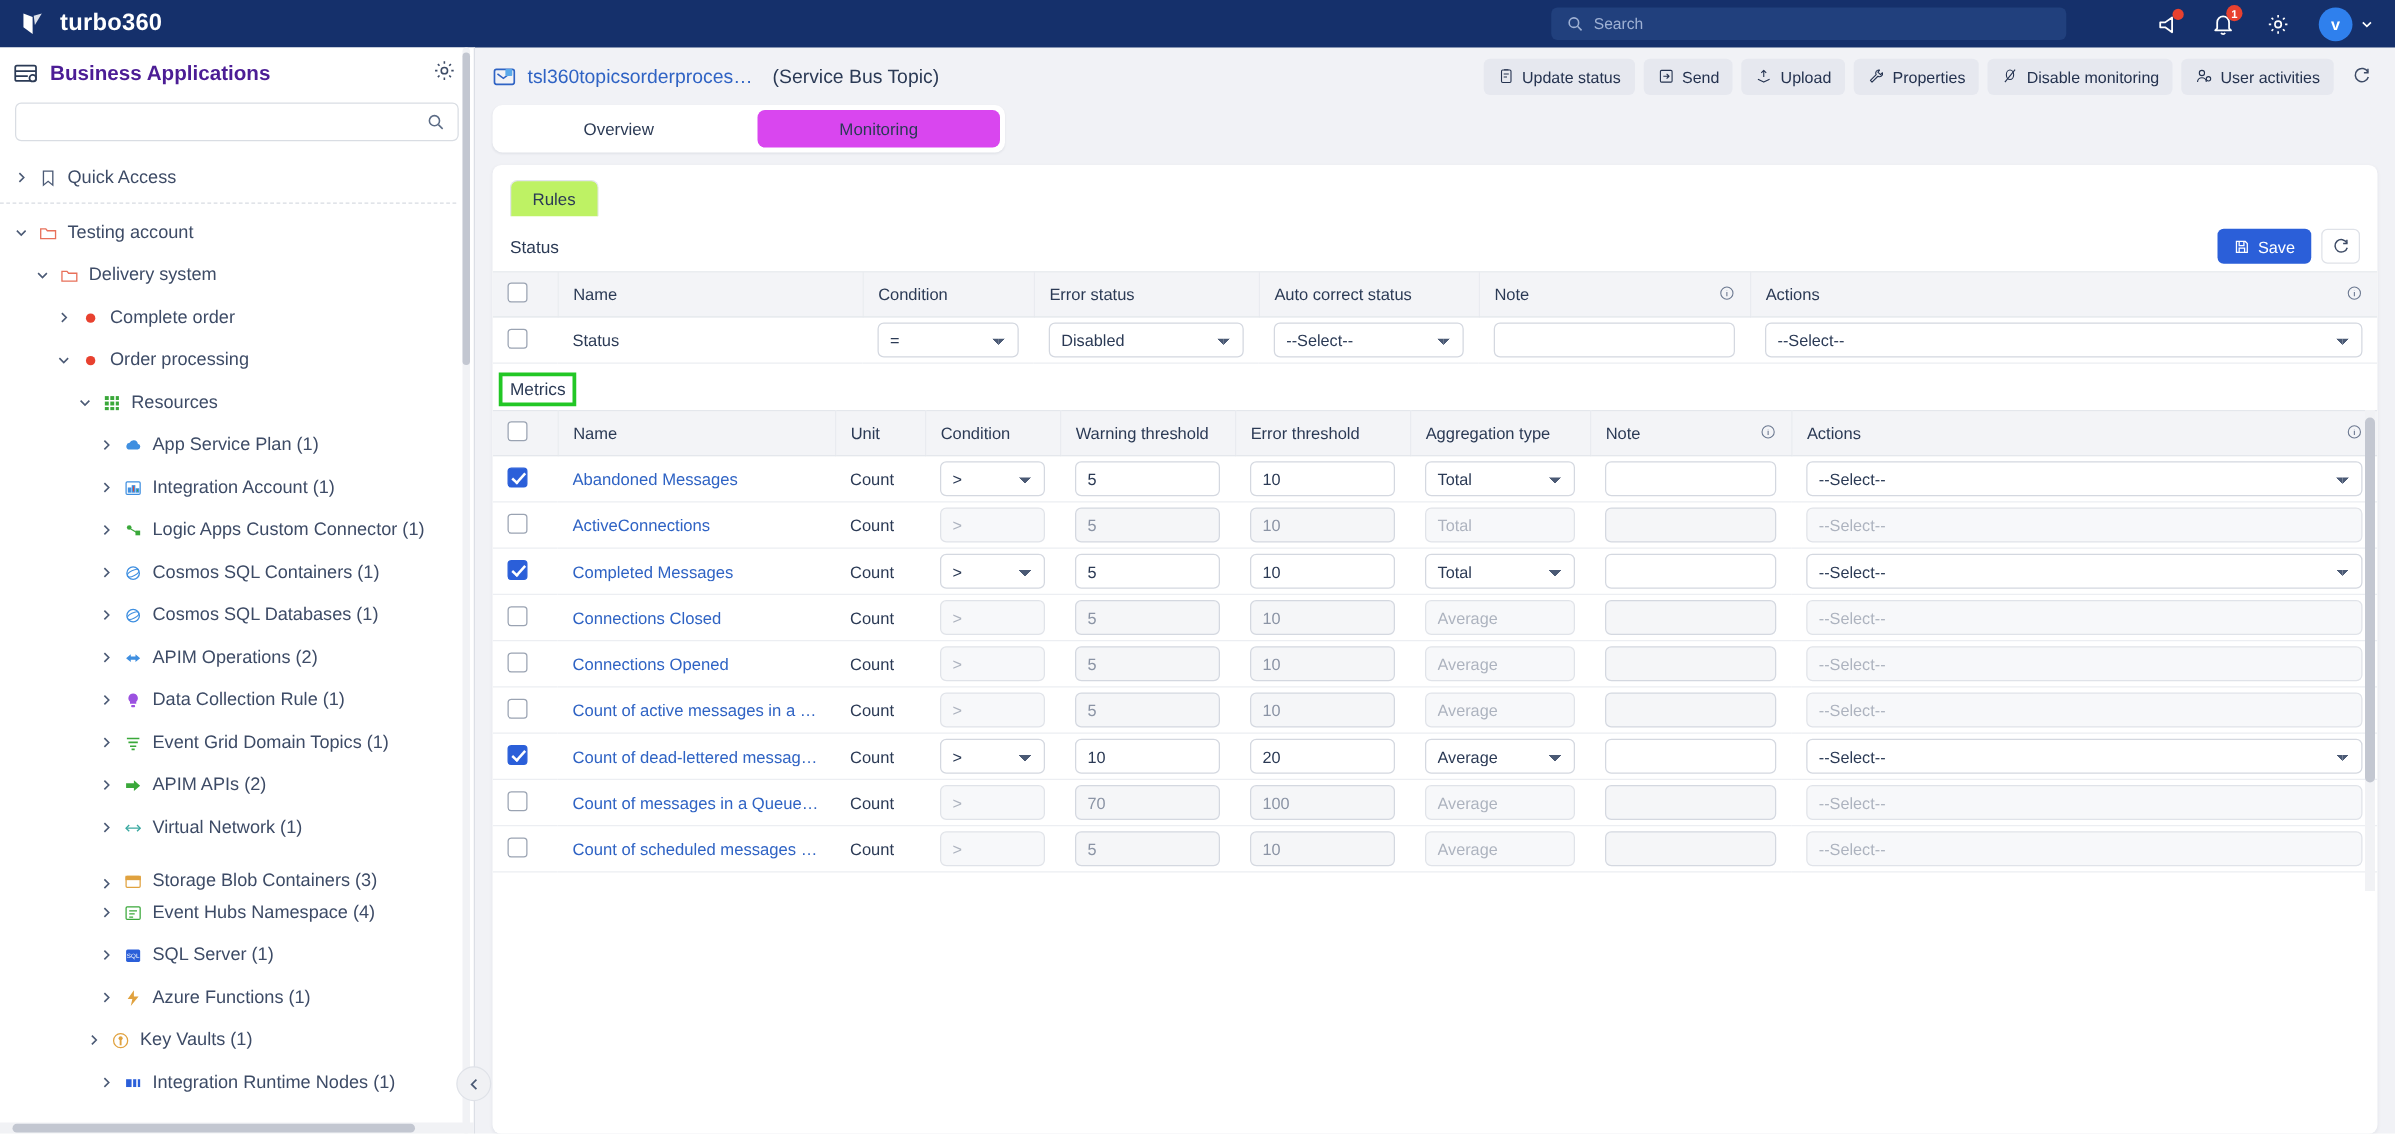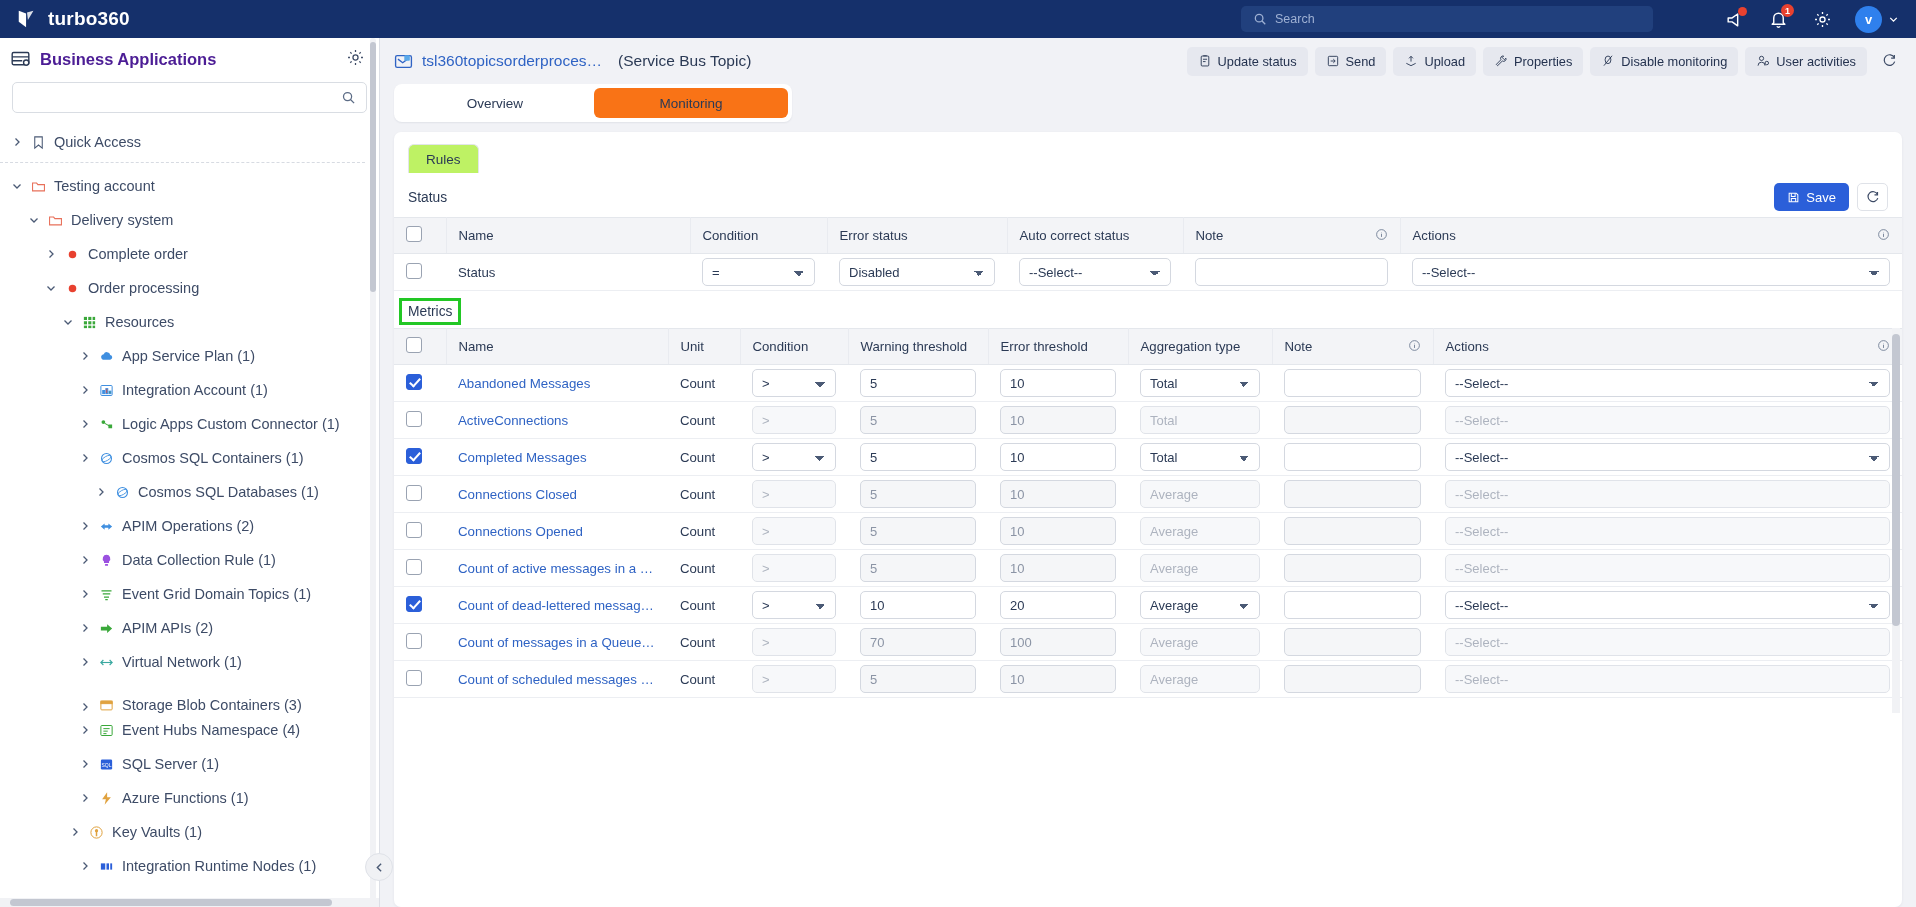--- a/index.html
+++ b/index.html
@@ -123,21 +123,21 @@
     cursor: pointer; z-index: 5; color: #4b5a75;
   }
 
   
   .main { flex: 1 1 auto; display: flex; flex-direction: column; min-width: 0; background: #f1f2f6; }
   .main-head {
     height: 46px; flex: 0 0 46px;
     display: flex; align-items: center;
     padding: 0 12px 0 14px; gap: 10px;
   }
-  .res-title { display: flex; align-items: center; gap: 9px; }
+  .res-title { display: flex; align-items: flex-end; gap: 9px; }
   .res-name { font-size: 15.5px; color: #2f63c4; }
   .res-type { font-size: 15.5px; color: #2b3a55; margin-left: 7px; }
   .head-actions { margin-left: auto; display: flex; align-items: center; gap: 7px; }
   .act-btn {
     height: 29px; background: #e6e8ef; border: 0; border-radius: 5px;
     display: flex; align-items: center; gap: 6px; padding: 0 11px;
     font-size: 12.8px; color: #24324f; cursor: pointer;
     font-family: "Liberation Sans", sans-serif;
   }
   .act-icon-btn {
@@ -149,21 +149,21 @@
   .tabs {
     background: #ffffff; border-radius: 8px; padding: 4px;
     display: flex; gap: 2px; box-shadow: 0 1px 2px rgba(20,30,60,.07);
   }
   .tab {
     height: 30px; min-width: 194px; border-radius: 6px;
     display: flex; align-items: center; justify-content: center;
     font-size: 13.5px; color: #2b3a55; cursor: pointer; border: 0;
     background: transparent; font-family: "Liberation Sans", sans-serif;
   }
-  .tab.active { background: #f97316; }
+  .tab.active { background: #d946ef; margin-left: 12px; }
 
   .panel {
     margin: 4px 14px 0 14px; background: #ffffff;
     border-radius: 7px; flex: 1 1 auto; min-height: 0;
     display: flex; flex-direction: column; position: relative;
     box-shadow: 0 1px 3px rgba(20,30,60,.06);
     overflow: hidden;
   }
   .sub-tabs { padding: 12px 0 0 14px; display: flex; }
   .sub-tab {
@@ -464,21 +464,21 @@
             </svg>
           </span>
           <span class="tw-icon">
             <svg width="15" height="15" viewBox="0 0 24 24">
               <circle cx="12" cy="12" r="8" fill="none" stroke="#3f8fe0" stroke-width="1.7"></circle>
               <ellipse cx="12" cy="12" rx="8" ry="3.4" fill="none" stroke="#3f8fe0" stroke-width="1.3" transform="rotate(-28 12 12)"></ellipse>
             </svg>
           </span>
           <span>Cosmos SQL Containers (1)</span>
         </div>
-        <div class="tree-row" style="padding-left: 78px; margin-left: 16px;">
+        <div class="tree-row" style="padding-left: 78px;">
           <span class="chev">
             <svg width="12" height="12" viewBox="0 0 24 24" fill="none" stroke="#4b5a75" stroke-width="2.6">
               <path d="M9 5 L16 12 L9 19"></path>
             </svg>
           </span>
           <span class="tw-icon">
             <svg width="15" height="15" viewBox="0 0 24 24">
               <circle cx="12" cy="12" r="8" fill="none" stroke="#3f8fe0" stroke-width="1.7"></circle>
               <ellipse cx="12" cy="12" rx="8" ry="3.4" fill="none" stroke="#3f8fe0" stroke-width="1.3" transform="rotate(-28 12 12)"></ellipse>
             </svg>

